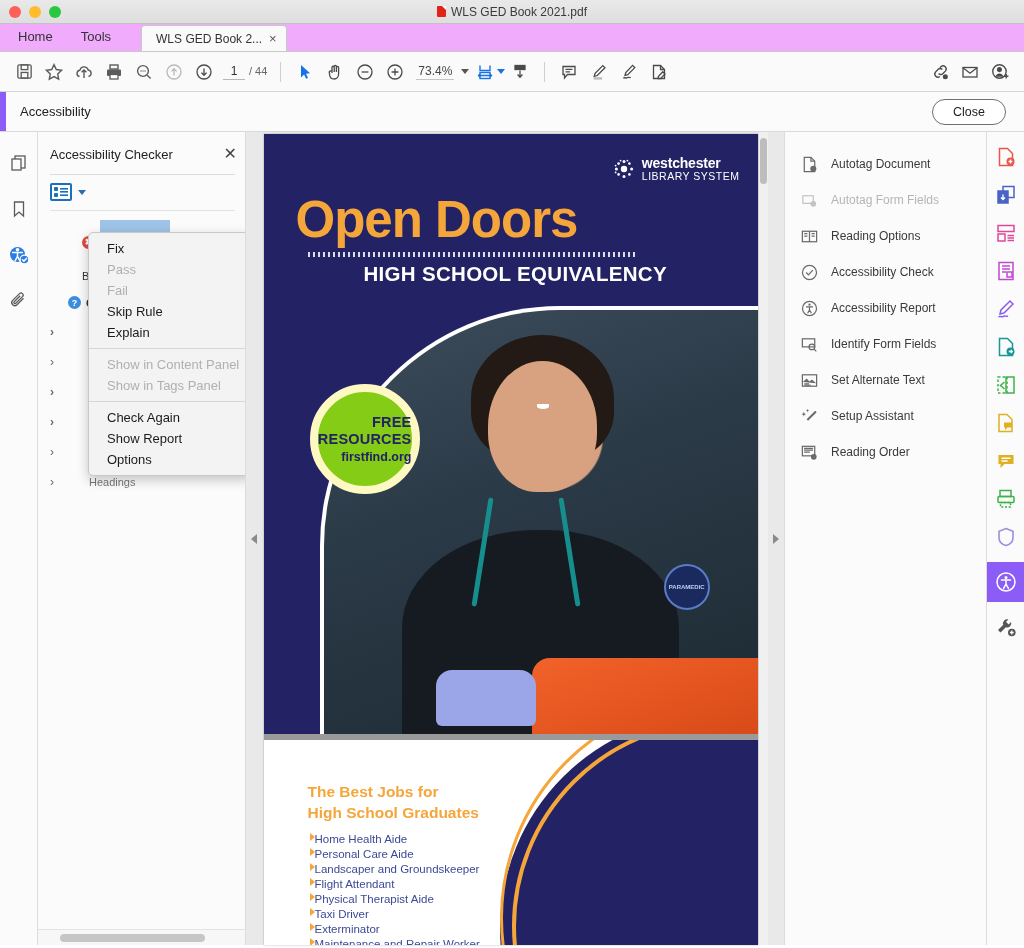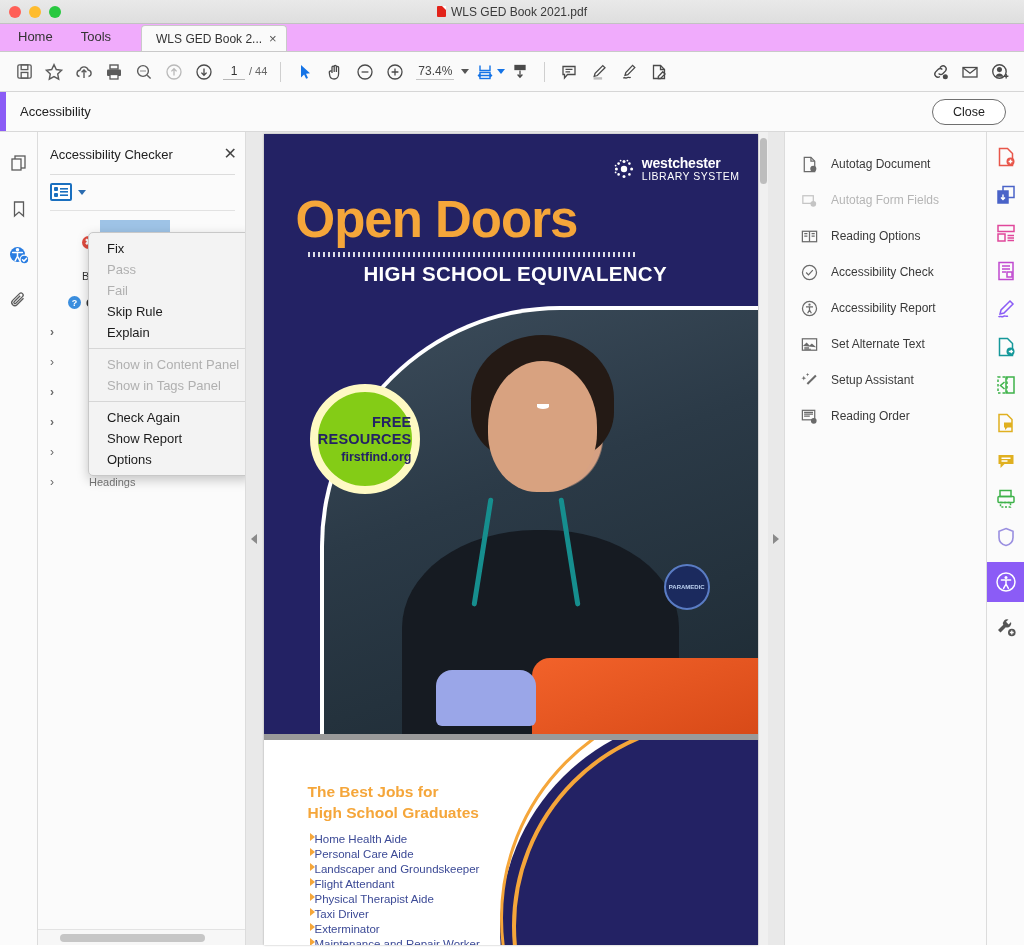--- a/index.html
+++ b/index.html
@@ -738,20 +738,30 @@
               <circle cx="10" cy="10" r="7.4"></circle>
               <circle cx="10" cy="6" r="1.2" fill="#6a6a6a" stroke="none"></circle>
               <path d="M6.3 8.2h7.4M10 8.2v3.4M10 11.6l-2 3.4M10 11.6l2 3.4"></path>
             </svg>
           </span>
         <span class="titem-lbl">Accessibility Report</span>
       </div>
       <div class="titem">
         <span class="ticon">
             <svg width="19" height="19" viewBox="0 0 20 20" fill="none" stroke="#6a6a6a" stroke-width="1.3">
+              <rect x="2.5" y="4" width="13" height="8.5"></rect>
+              <circle cx="12.5" cy="12.5" r="3"></circle>
+              <path d="m14.6 14.6 2.6 2.6"></path>
+            </svg>
+          </span>
+        <span class="titem-lbl">Identify Form Fields</span>
+      </div>
+      <div class="titem">
+        <span class="ticon">
+            <svg width="19" height="19" viewBox="0 0 20 20" fill="none" stroke="#6a6a6a" stroke-width="1.3">
               <rect x="2.5" y="4" width="15" height="12"></rect>
               <path d="M3 11.5 7 8l3 3 2.5-2 4.5 4" fill="#6a6a6a" stroke="none"></path>
               <path d="M4.5 13.5h5M4.5 15h7"></path>
             </svg>
           </span>
         <span class="titem-lbl">Set Alternate Text</span>
       </div>
       <div class="titem">
         <span class="ticon">
             <svg width="19" height="19" viewBox="0 0 20 20" fill="none" stroke="#6a6a6a" stroke-width="1.3">

